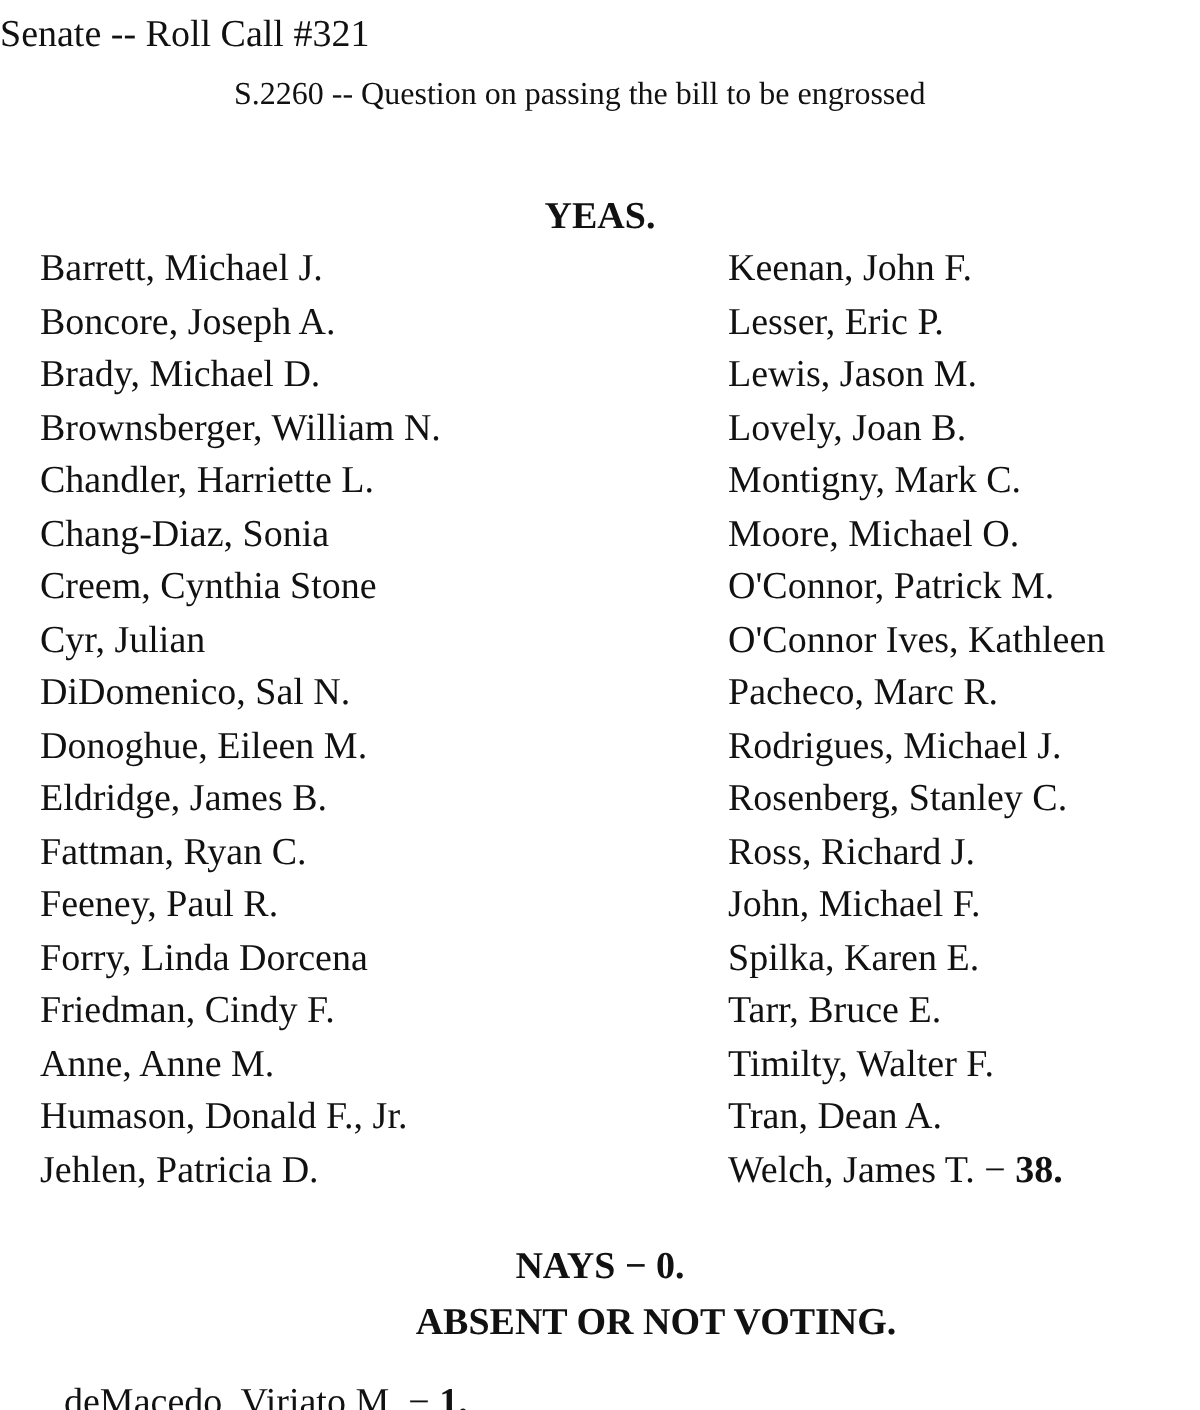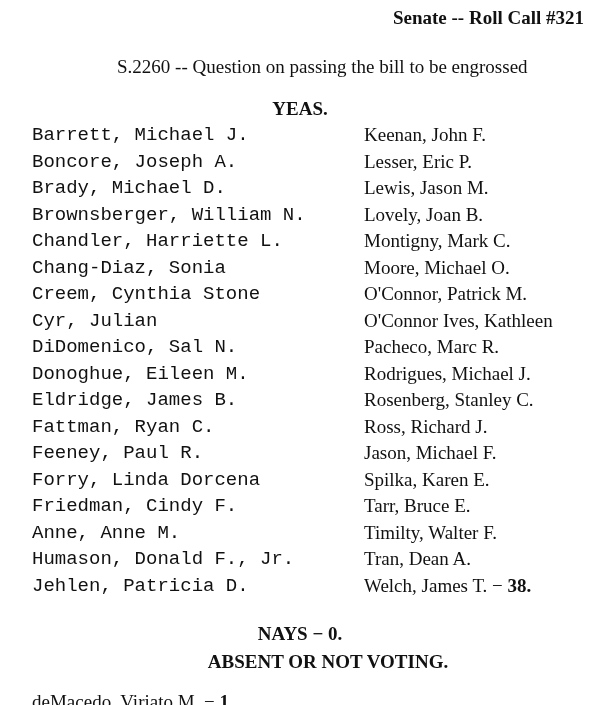--- a/index.html
+++ b/index.html
@@ -14,30 +14,29 @@
       overflow: hidden;
       font-family: "Liberation Serif", "DejaVu Serif", serif;
       color: #111111;
       font-size: 19px;
     }
     .title {
       position: absolute;
       left: 0;
       width: 584px;
       top: 6px;
-      text-align: right;
+      text-align: left;
       font-size: 19px;
       line-height: 24px;
-      font-weight: bold;
     }
     .subtitle {
       position: absolute;
       left: 117px;
-      top: 55px;
-      font-size: 19px;
+      top: 36px;
+      font-size: 16px;
       line-height: 24px;
       white-space: nowrap;
     }
     .heading {
       position: absolute;
       left: 0;
       width: 600px;
       text-align: center;
       font-weight: bold;
       font-size: 19px;
@@ -52,21 +51,21 @@
       top: 122px;
       margin: 0;
       padding: 0;
       list-style: none;
     }
     .col li {
       height: 26.5px;
       line-height: 26.5px;
       white-space: nowrap;
     }
-    #col-left { left: 32px; font-family: Liberation Mono, monospace; }
+    #col-left { left: 20px; }
     #col-right { left: 364px; }
 
     .absent-list {
       position: absolute;
       left: 20px;
       top: 677px;
       margin: 12px;
       padding: 0;
       list-style: none;
       line-height: 26px;
@@ -108,21 +107,21 @@
   <li>Lewis, Jason M.</li>
   <li>Lovely, Joan B.</li>
   <li>Montigny, Mark C.</li>
   <li>Moore, Michael O.</li>
   <li>O'Connor, Patrick M.</li>
   <li>O'Connor Ives, Kathleen</li>
   <li>Pacheco, Marc R.</li>
   <li>Rodrigues, Michael J.</li>
   <li>Rosenberg, Stanley C.</li>
   <li>Ross, Richard J.</li>
-  <li>Jason, Michael F.</li>
+  <li>John, Michael F.</li>
   <li>Spilka, Karen E.</li>
   <li>Tarr, Bruce E.</li>
   <li>Timilty, Walter F.</li>
   <li>Tran, Dean A.</li>
   <li><span>Welch, James T.</span><span> − </span><span class="total">38.</span></li>
 </ul>
 
 <div class="heading" id="nays-heading">NAYS − 0.</div>
 <div class="heading" id="absent-heading">ABSENT OR NOT VOTING.</div>
 

